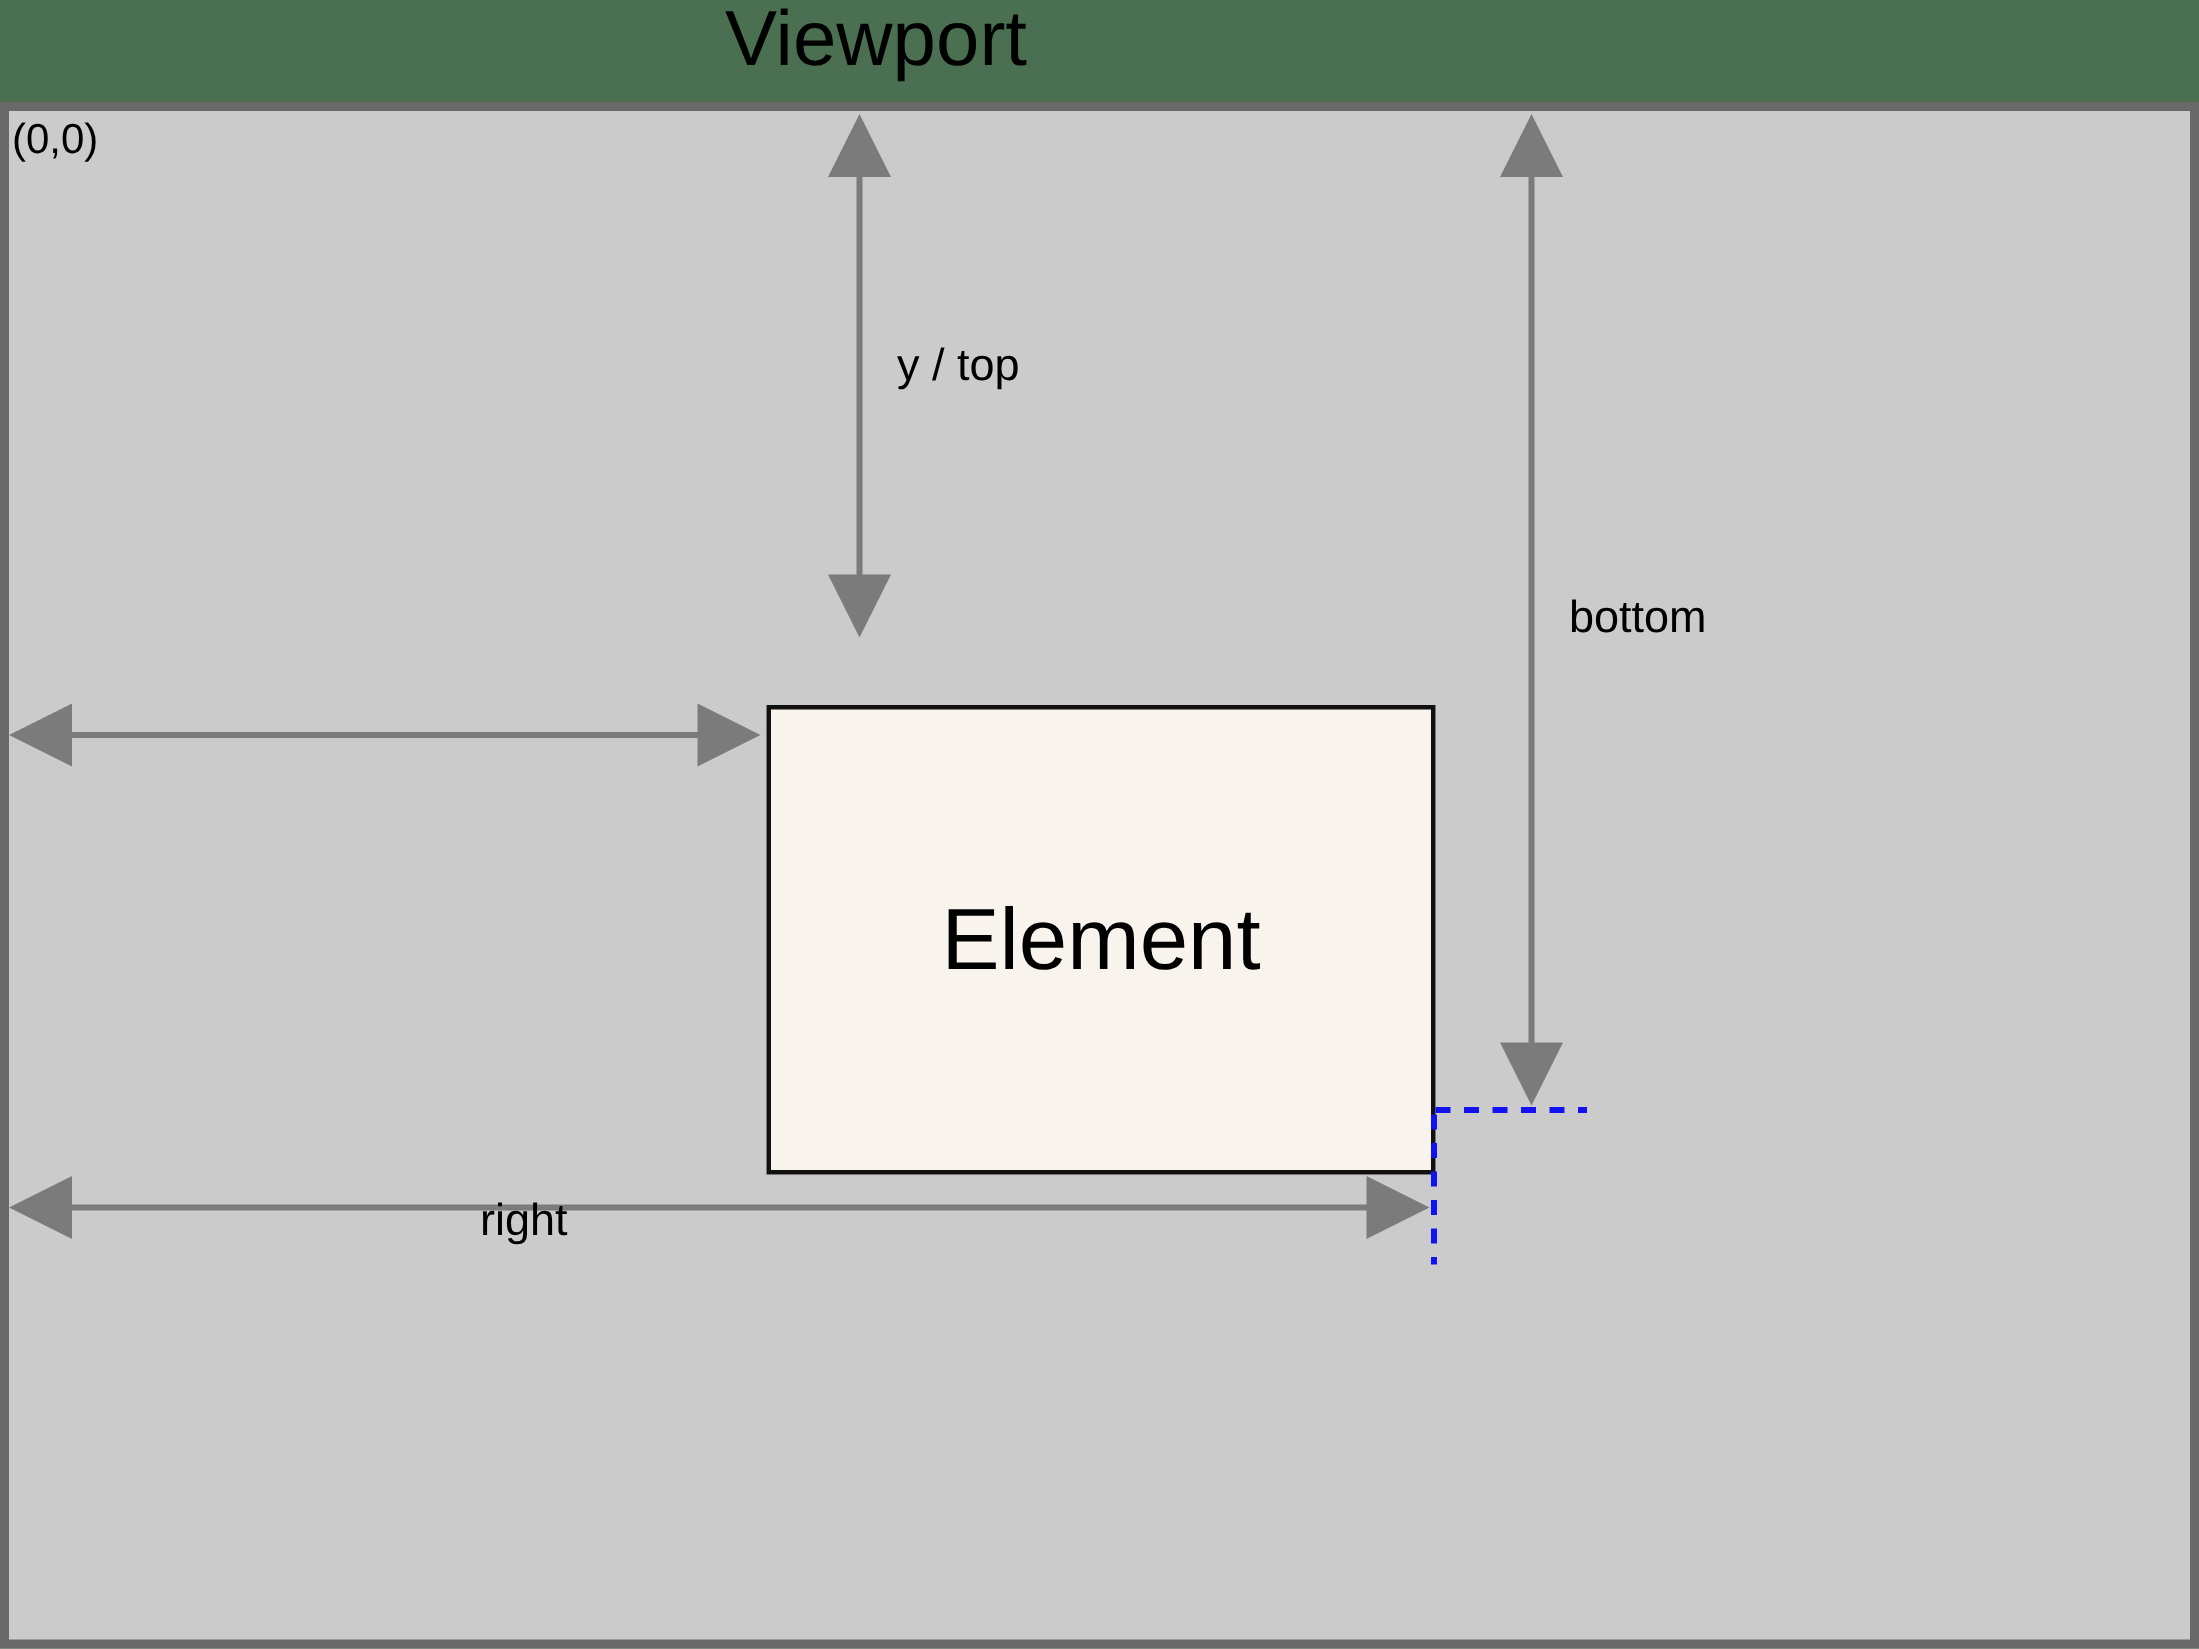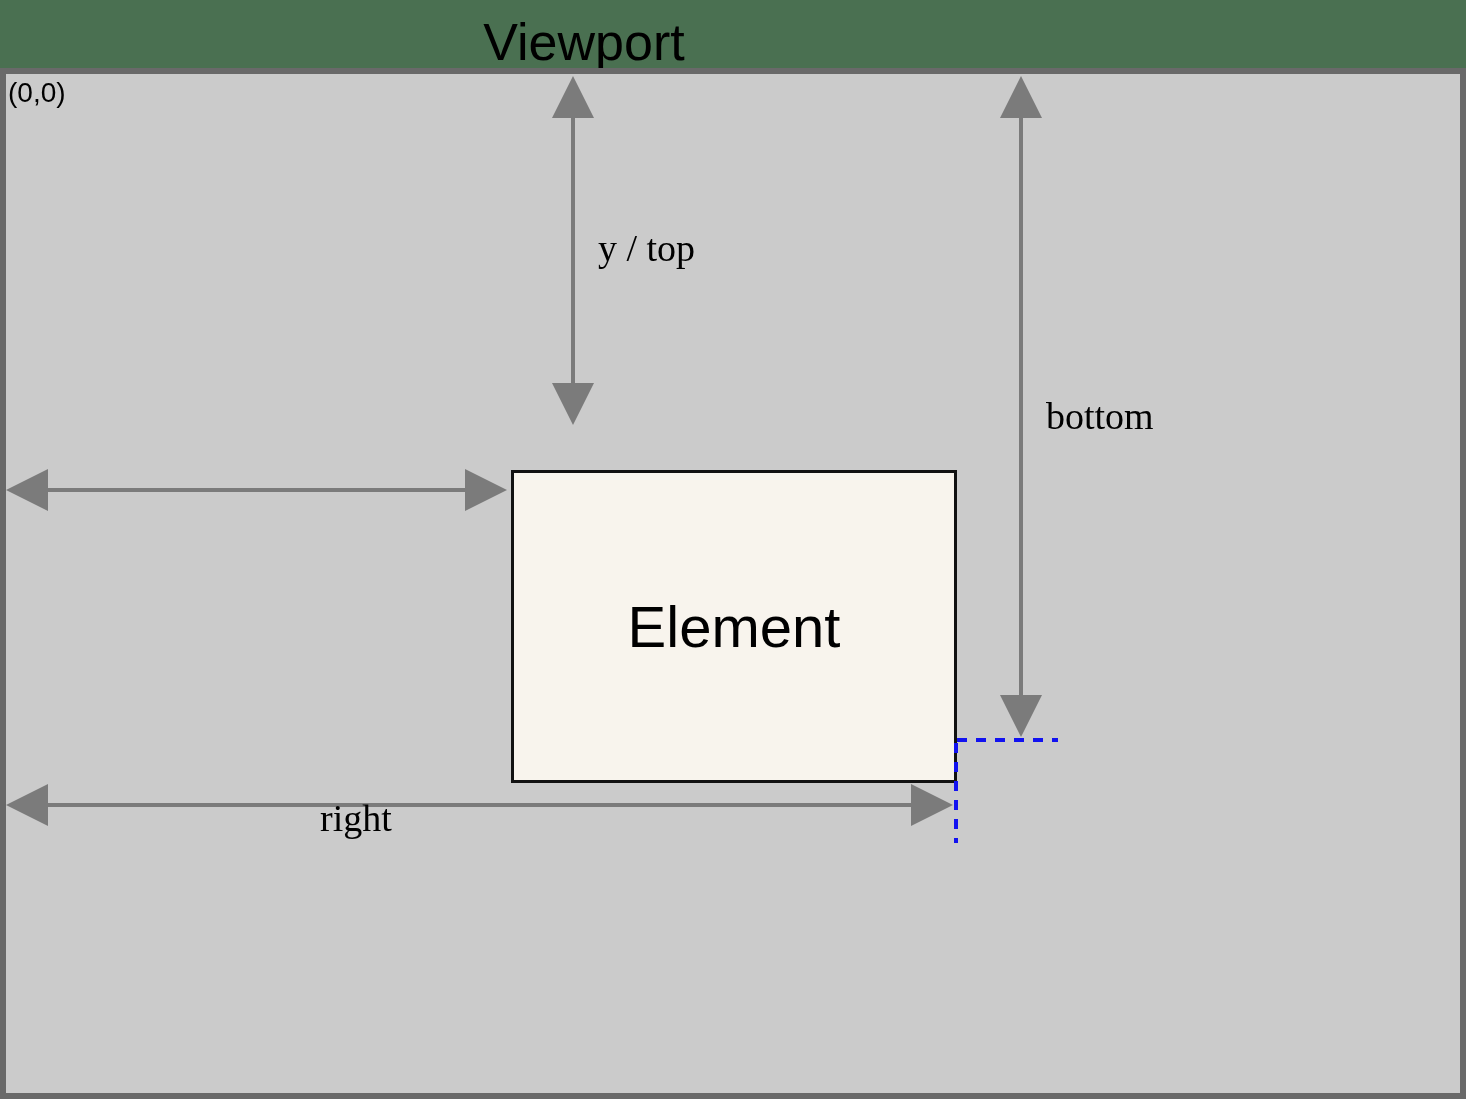--- a/index.html
+++ b/index.html
@@ -17,21 +17,21 @@
     background:var(--background-green);
     font-family:"Liberation Sans", sans-serif;
     width:1466px;height:1099px;overflow:hidden;
   }
   .canvas{
     position:relative;width:1466px;height:1099px;
     background:var(--background-green);
   }
   .title-band{
     position:absolute;left:0;top:0;width:1168px;height:68px;
-    display:flex;align-items:flex-end;justify-content:center;
+    display:flex;align-items:flex-start;justify-content:center;
   }
   .title-band .title{
     font-size:52px;line-height:1;color:var(--text-color);
     letter-spacing:0px;
   }
   .viewport-rect{
     position:absolute;left:0;top:68px;width:1466px;height:1031px;
     box-sizing:border-box;
     background:var(--viewport-fill);
     border:6px solid var(--viewport-border);
@@ -52,22 +52,22 @@
   }
   .overlay{
     position:absolute;left:0;top:0;width:1466px;height:1099px;
     pointer-events:none;
   }
   .arrow-line{stroke:var(--arrow-color);stroke-width:4;}
   .arrow-head{fill:var(--arrow-color);stroke:none;}
   .guide-line{stroke:var(--guide-blue);stroke-width:4;stroke-dasharray:10 9;fill:none;}
   .measure-label{
     position:absolute;
-    font-family:Liberation Serif, serif;
-    font-size:38px;line-height:1.2;color:var(--text-color);
+    font-family:Liberation Sans, sans-serif;
+    font-size:30px;line-height:1.2;color:var(--text-color);
     white-space:pre;
   }
   .label-y-top{left:598px;top:226px;}
   .label-bottom{left:1046px;top:377px;margin-top:17px;}
   .label-x-left{left:155px;top:513px;}
   .label-right{left:320px;top:796px;}
 </style>
 </head>
 <body>
 

